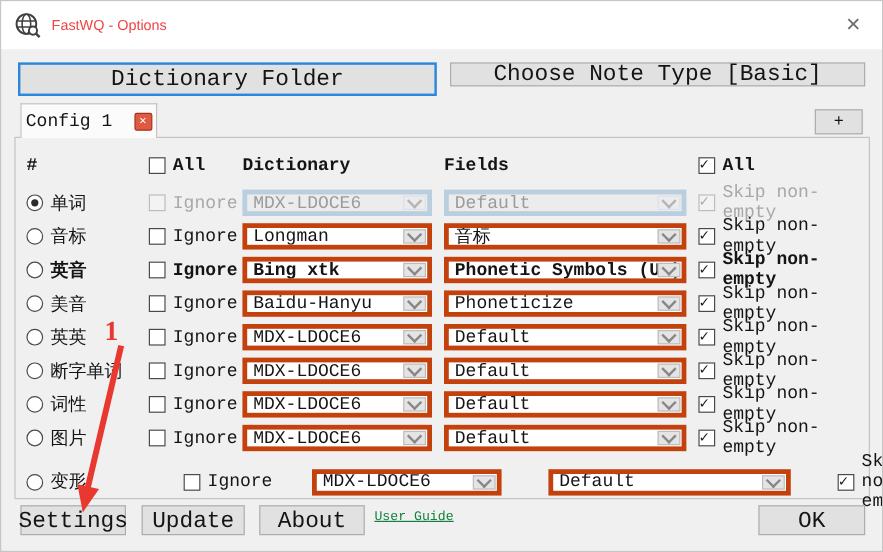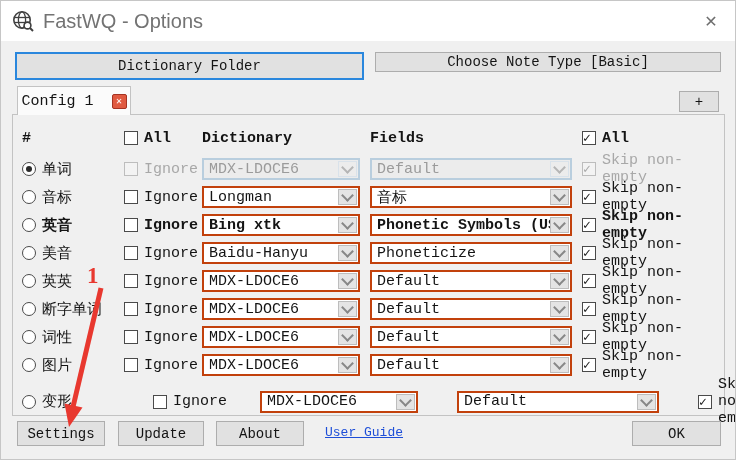--- a/index.html
+++ b/index.html
@@ -5,32 +5,32 @@
   html,body { margin:0; padding:0; background:#cfcfcf; }
   .window {
     position:relative; width:736px; height:460px; margin:0 auto;
     background:#f0f0f0; border:1px solid #c6c6c6; box-sizing:border-box;
     font-family:"Liberation Mono", monospace; font-size:15px; color:#141414;
     overflow:hidden;
   }
   
   .titlebar { position:absolute; left:0; top:0; right:0; height:40px; background:#ffffff; display:flex; align-items:center; padding-left:10px; box-sizing:border-box; }
   .app-icon { width:24px; height:24px; flex:0 0 auto; }
-  .title-text { margin-left:8px; font-family:"Liberation Sans", sans-serif; font-size:20px; color:#737373; }
+  .title-text { margin-left:8px; font-family:"Liberation Sans", sans-serif; font-size:12px; color:#ef4444; }
   .close-x { position:absolute; right:13px; top:9px; width:22px; height:22px; display:flex; align-items:center; justify-content:center; color:#6e6e6e; font-size:16px; font-family:"Liberation Sans", sans-serif; cursor:pointer; }
   
-  .btn { position:absolute; background:#e1e1e1; border:1px solid #adadad; box-sizing:border-box; display:flex; align-items:center; justify-content:center; font-size:14px; cursor:pointer; }
+  .btn { position:absolute; background:#e1e1e1; border:1px solid #adadad; box-sizing:border-box; display:flex; align-items:center; justify-content:center; font-size:19px; cursor:pointer; }
   #btn-dict-folder { left:14px; top:51px; width:349px; height:28px; border:2px solid #2a87dd; }
   #btn-note-type  { left:374px; top:51px; width:346px; height:20px; }
   #btn-add-tab    { left:678px; top:90px; width:40px; height:21px; font-size:14px; }
   #btn-settings { left:16px;  top:420px; width:88px; height:25px; }
   #btn-update   { left:117px; top:420px; width:86px; height:25px; }
   #btn-about    { left:215px; top:420px; width:88px; height:25px; }
   #btn-ok       { left:631px; top:420px; width:89px; height:25px; }
-  .link { position:absolute; left:324px; top:424px; color:#1d4ed8; text-decoration:underline; font-size:13px; cursor:pointer; }
+  .link { position:absolute; left:311px; top:424px; color:#15803d; text-decoration:underline; font-size:11px; cursor:pointer; }
   
   .tab {
     position:absolute; left:16px; top:85px; width:114px; height:29px; z-index:2;
     background:#fbfbfb; border:1px solid #c3c3c3; border-bottom:none; box-sizing:border-box;
     display:flex; align-items:center; justify-content:center; gap:18px; cursor:pointer;
   }
   .tab-close {
     width:15px; height:15px; background:#e05a41; border:1px solid #a53323; border-radius:2px;
     color:#ffffff; font-size:10px; line-height:13px; text-align:center; font-weight:bold; cursor:pointer; box-sizing:border-box;
   }
@@ -39,21 +39,21 @@
   .trow { position:absolute; left:0; width:100%; height:28px; display:grid; grid-template-columns:102px 78px 168px 212px auto; align-items:center; padding-left:9px; box-sizing:border-box; }
   .trow.header { font-weight:bold; }
   .cellpair { display:flex; align-items:center; gap:6px; }
   .cb { width:14px; height:14px; border:1px solid #4a4a4a; background:#ffffff; box-sizing:border-box; position:relative; flex:0 0 auto; cursor:pointer; }
   .cb.checked::after { content:"✓"; position:absolute; left:0; top:-2px; width:12px; font-size:13px; font-weight:bold; color:#1a1a1a; }
   .cb.disabled { border-color:#bdbdbd; background:#f3f3f3; cursor:default; }
   .cb.disabled.checked::after { color:#a9a9a9; }
   .radio { width:14px; height:14px; border:1px solid #4a4a4a; border-radius:50%; background:#ffffff; box-sizing:border-box; position:relative; flex:0 0 auto; cursor:pointer; }
   .radio.checked::after { content:""; position:absolute; left:3px; top:3px; width:6px; height:6px; border-radius:50%; background:#2b2b2b; }
   .dis { color:#a8a8a8; }
-  .combo { position:relative; width:158px; height:22px; background:#ffffff; border:2px solid #c2410c; box-sizing:border-box; display:flex; align-items:center; padding:0 24px 0 5px; white-space:nowrap; overflow:hidden; cursor:pointer; }
+  .combo { position:relative; width:158px; height:22px; background:#ffffff; border:4px solid #c2410c; box-sizing:border-box; display:flex; align-items:center; padding:0 24px 0 5px; white-space:nowrap; overflow:hidden; cursor:pointer; }
   .combo.fields { width:202px; }
   .combo .arrowbox { position:absolute; right:1px; top:1px; bottom:1px; width:19px; background:#e4e4e4; border:1px solid #bdbdbd; box-sizing:border-box; display:flex; align-items:center; justify-content:center; }
   .combo .chev { width:7px; height:7px; border-left:2px solid #878787; border-bottom:2px solid #878787; transform:rotate(-45deg); margin-top:-3px; }
   .combo.disabled { background:#ececec; border-color:#b9cede; color:#9b9b9b; cursor:default; }
   .combo.disabled .arrowbox { background:#ececec; border-color:#d9e2ea; }
   .combo.disabled .chev { border-color:#b5b5b5; }
   
   .annotation { position:absolute; left:0; top:0; width:736px; height:460px; pointer-events:none; z-index:20; }
 </style>
 </head>

